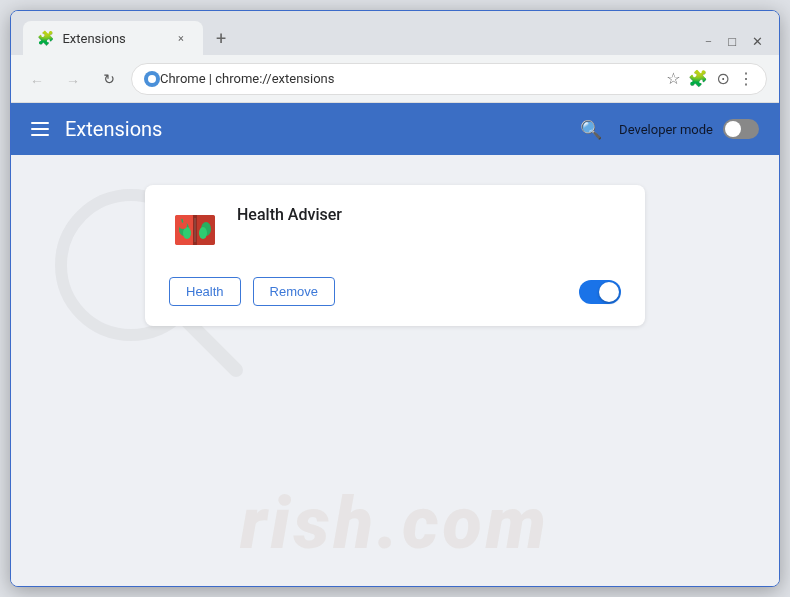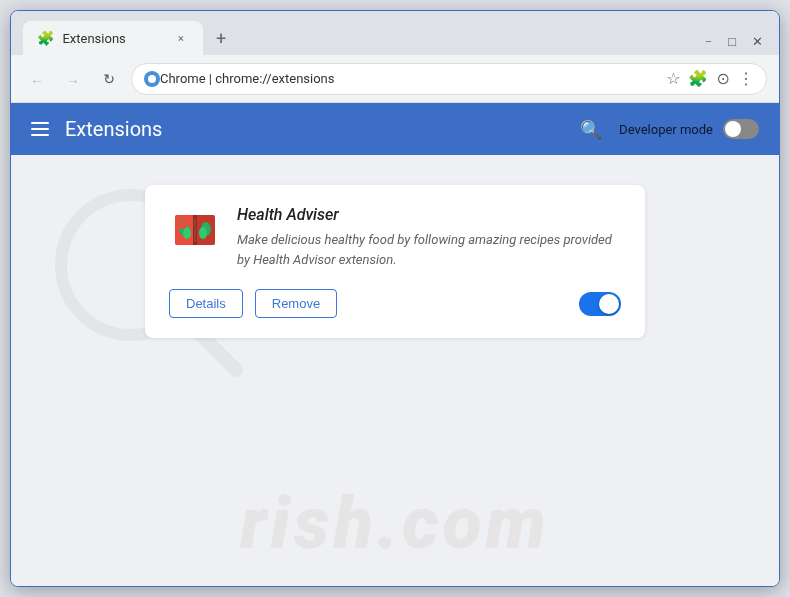--- a/index.html
+++ b/index.html
@@ -278,21 +278,20 @@
       margin: 0 auto;
       box-shadow: 0 1px 4px rgba(0,0,0,0.1);
       position: relative;
       z-index: 1;
     }
 
     .ext-info {
       display: flex;
       gap: 16px;
       margin-bottom: 20px;
-      font-style: italic;
     }
 
     .ext-icon {
       width: 52px;
       height: 52px;
       flex-shrink: 0;
     }
 
     .ext-details {
       flex: 1;
@@ -430,26 +429,25 @@
 
             <circle cx="14" cy="20" r="4" fill="#e74c3c"></circle>
             <rect x="12" y="14" width="1.5" height="4" rx="1" fill="#27ae60" transform="rotate(-15 12 14)"></rect>
 
             <line x1="26" y1="13" x2="26" y2="37" stroke="#7f8c8d" stroke-width="0.5"></line>
           </svg>
         </div>
 
         <div class="ext-details">
           <div class="ext-name">Health Adviser</div>
-          <div class="ext-desc">Make delicious healthy food by following amazing recipes provided by Health Advisor extension.</div>
         </div>
       </div>
 
       <div class="ext-actions">
-        <button class="btn-outline">Details</button>
+        <button class="btn-outline">Health</button>
         <button class="btn-outline">Remove</button>
         <div class="toggle-switch-blue">
           <div class="toggle-knob-blue"></div>
         </div>
       </div>
     </div>
   </div>
 </div>
 
 </body></html>

